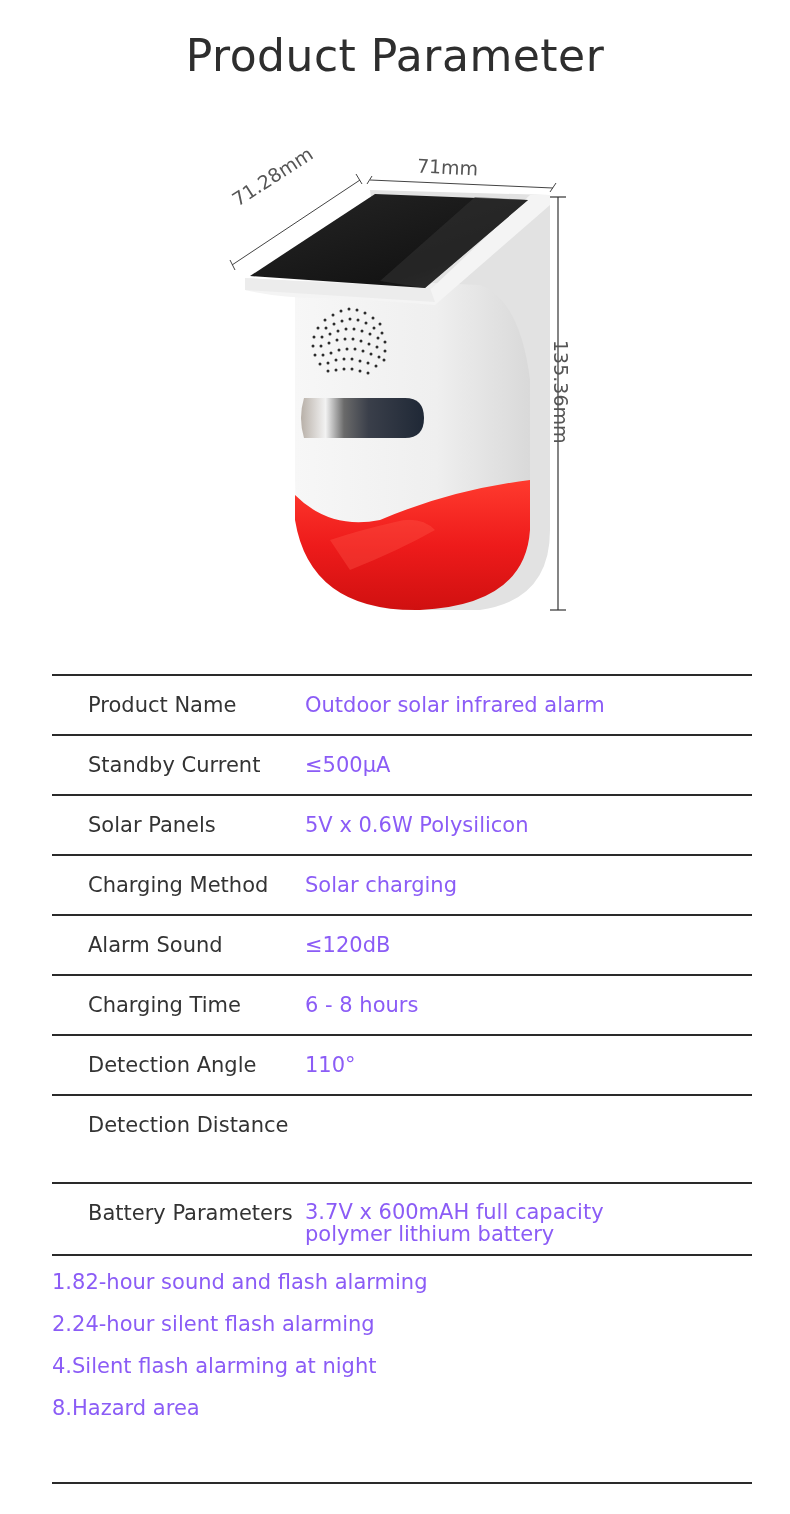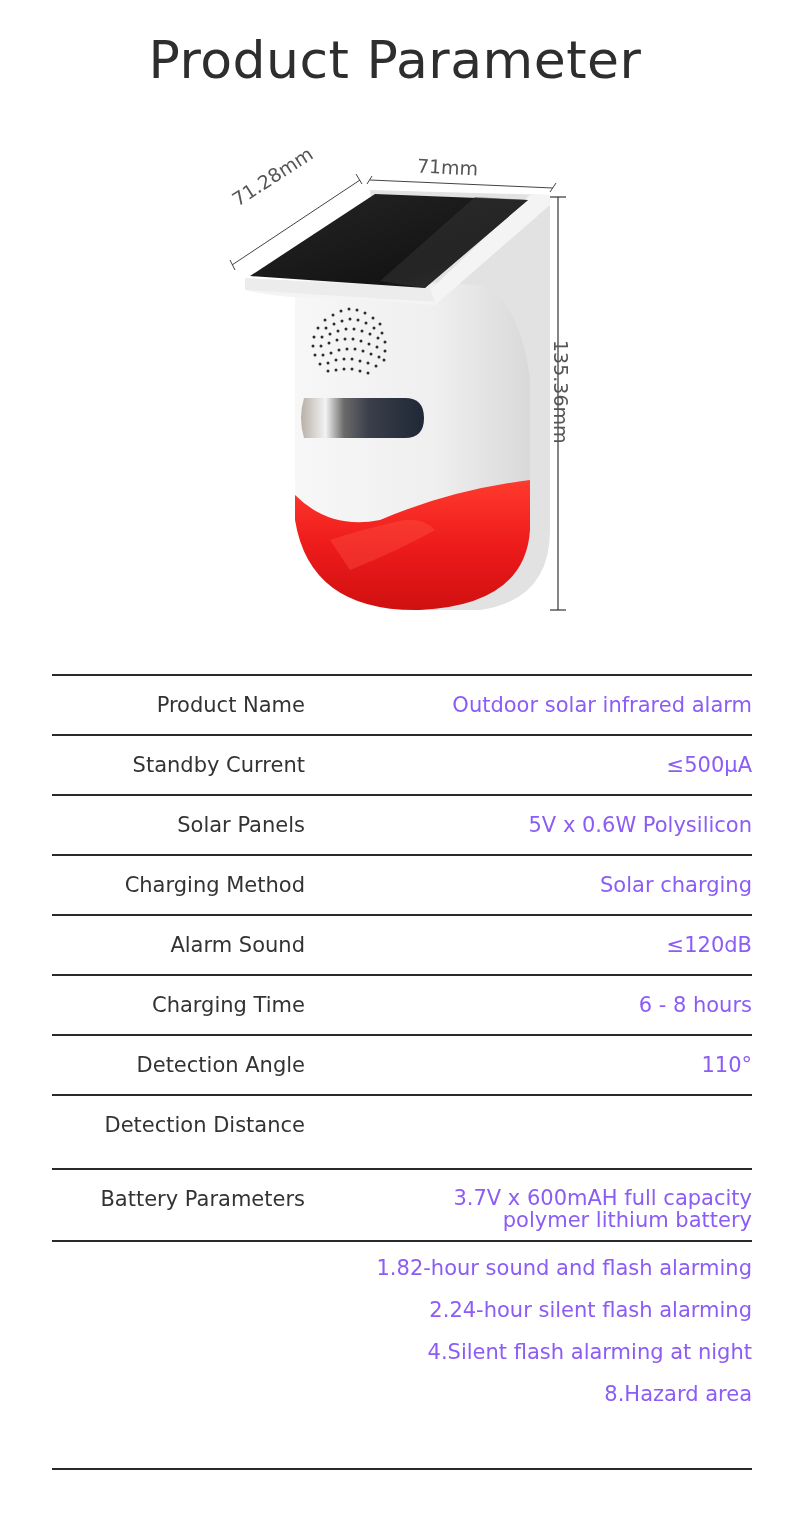--- a/index.html
+++ b/index.html
@@ -1,44 +1,43 @@
 <!DOCTYPE html>
 <html><head>
   <meta charset="utf-8">
   <style>
     * { margin: 0; padding: 0; box-sizing: border-box; }
     html, body { width: 790px; height: 1514px; background: #ffffff; overflow: hidden; }
     body { position: relative; font-family: "DejaVu Sans", "Liberation Sans", sans-serif; color: #333333; }
 
     .title {
       position: absolute; left: 0; top: 30px; width: 790px;
-      text-align: center; font-size: 52px; font-weight: normal; color: #2e2e2e;
+      text-align: center; font-size: 44px; font-weight: normal; color: #2e2e2e;
       letter-spacing: 0.5px;
     }
 
     .illustration { position: absolute; left: 220px; top: 150px; width: 380px; height: 480px; }
 
     .dim-label { position: absolute; color: #555; font-size: 19px; white-space: nowrap; }
     .dim-top { left: 197px; top: 6px; transform: rotate(3deg); }
     .dim-left { left: 8px; top: 42px; transform: rotate(-33deg); transform-origin: left top; }
     .dim-right { left: 352px; top: 190px; transform: rotate(90deg); transform-origin: left top; }
 
     .spec-table {
       position: absolute; left: 52px; top: 674px; width: 700px;
       border-top: 2px solid #2a2a2a;
-      text-align: right;
     }
     .row {
       display: flex; border-bottom: 2px solid #2a2a2a;
       font-size: 21px; line-height: 24px;
     }
     .row .label { width: 253px; padding-left: 36px; flex-shrink: 0; color: #333; }
     .row .value { flex: 1; color: #8b5cf6; }
     .row.single { height: 60px; align-items: center; }
-    .row.double { height: 74px; align-items: flex-start; padding-top: 17px; }
+    .row.double { height: 88px; align-items: flex-start; padding-top: 17px; }
     .row.double .value { line-height: 22px; }
     .row.modes { height: 228px; align-items: flex-start; padding-top: 14px; }
     .modes-list { list-style: none; }
     .modes-list li { height: 42px; line-height: 24px; }
   </style>
 </head>
 <body>
 
 <h1 class="title">Product Parameter</h1>
 

